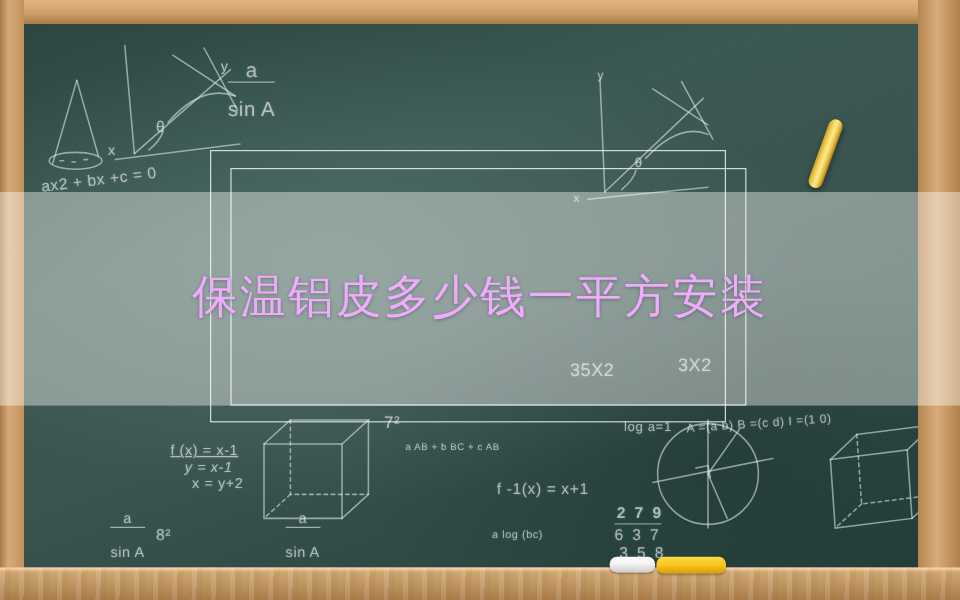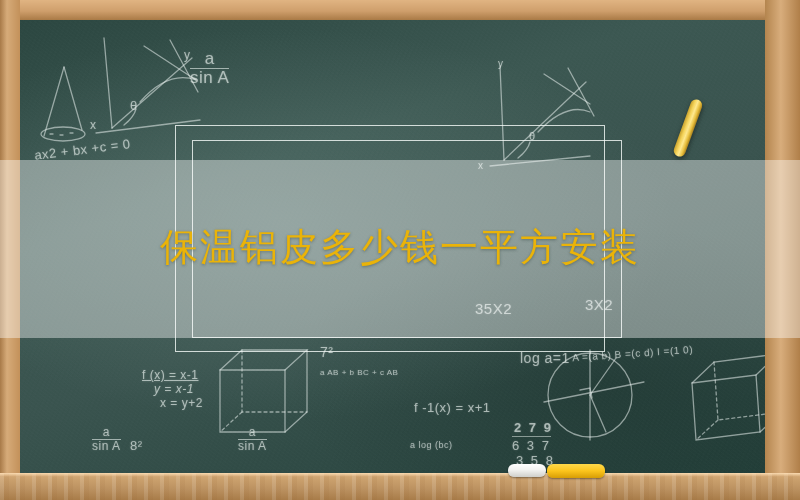--- a/index.html
+++ b/index.html
@@ -79,21 +79,21 @@
     position: absolute;
     color: rgba(235,243,240,0.62);
     font-family: "Liberation Sans", sans-serif;
     letter-spacing: .5px;
     white-space: nowrap;
     text-shadow: 0 0 2px rgba(255,255,255,0.25);
     user-select: none;
   }
   .frac { display:inline-block; text-align:center; vertical-align:middle; }
   .frac .num { display:block; line-height:1.05; }
-  .frac .den { display:block; line-height:1.05; border-top:1px solid rgba(235,243,240,.6); padding-top:0px;}
+  .frac .den { display:block; line-height:1.05; border-top:1px solid rgba(235,243,240,.6); padding-top:14px;}
 
   
   .rect-outer {
     position: absolute; left: 175px; top: 125px; width: 430px; height: 227px;
     border: 1.5px solid rgba(248,252,250,0.80);
   }
   .rect-inner {
     position: absolute; left: 192px; top: 140px; width: 430px; height: 198px;
     border: 1.5px solid rgba(248,252,250,0.80);
   }
@@ -122,21 +122,21 @@
   }
 
   
   .band {
     position: absolute; left:0; right:0; top:160px; height:178px;
     background: rgba(255,255,255,0.40);
   }
   .title {
     position: absolute; left: 0; right: 0; top: 222px;
     text-align: center;
-    color: #eab308;
+    color: #f0abfc;
     font-size: 38px;
     font-weight: 500;
     letter-spacing: 2px;
     font-family: Liberation Mono, monospace;
     text-shadow: 0 1px 3px rgba(40,60,56,.45);
     white-space: nowrap;
   }
 </style>
 </head>
 <body>
@@ -202,41 +202,41 @@
       <div class="chalk-text frac" style="left:170px; top:30px; font-size:17px;">
         <span class="num">a</span>
         <span class="den">sin A</span>
       </div>
       <div class="chalk-text" style="left:14px; top:122px; font-size:13px; transform:rotate(-7deg);">ax2 + bx +c = 0</div>
 
       <div class="chalk-text" style="left:478px; top:38px; font-size:10px;">y</div>
       <div class="chalk-text" style="left:458px; top:140px; font-size:10px;">x</div>
       <div class="chalk-text" style="left:509px; top:110px; font-size:11px;">θ</div>
       <div class="chalk-text" style="left:455px; top:280px; font-size:15px;">35X2</div>
-      <div class="chalk-text" style="left:545px; top:276px; font-size:15px;margin-left:20px;">3X2</div>
+      <div class="chalk-text" style="left:545px; top:276px; font-size:15px;">3X2</div>
 
       <div class="chalk-text" style="left:552px; top:328px; font-size:10px; transform:rotate(-4deg);">A =(a b) B =(c d) I =(1 0)</div>
 
       <div class="chalk-text" style="left:122px; top:348px; font-size:12px;text-decoration:underline;">f (x) = x-1</div>
       <div class="chalk-text" style="left:134px; top:362px; font-size:12px;font-style:italic;">y = x-1</div>
       <div class="chalk-text" style="left:140px; top:376px; font-size:12px;">x = y+2</div>
       <div class="chalk-text" style="left:300px; top:324px; font-size:14px;">7²</div>
       <div class="chalk-text" style="left:110px; top:418px; font-size:13px;">8²</div>
       <div class="chalk-text frac" style="left:72px; top:406px; font-size:12px;">
         <span class="num">a</span>
         <span class="den">sin A</span>
       </div>
       <div class="chalk-text frac" style="left:218px; top:406px; font-size:12px;">
         <span class="num">a</span>
         <span class="den">sin A</span>
       </div>
-      <div class="chalk-text" style="left:300px; top:348px; font-size:8px;">a AB + b BC + c AB</div>
+      <div class="chalk-text" style="left:318px; top:348px; font-size:8px;">a AB + b BC + c AB</div>
 
       <div class="chalk-text" style="left:394px; top:380px; font-size:13px;">f -1(x) = x+1</div>
-      <div class="chalk-text" style="left:500px; top:330px; font-size:14px;">log a=1</div>
+      <div class="chalk-text" style="left:500px; top:330px; font-size:11px;">log a=1</div>
       <div class="chalk-text" style="left:390px; top:420px; font-size:9px;">a log (bc)</div>
       <div class="chalk-text" style="left:496px; top:386px; font-size:13px; letter-spacing:2px;margin-top:47px;">3 5 8</div>
       <div class="chalk-text" style="left:494px; top:400px; font-size:13px; letter-spacing:2px;font-weight:bold;">2 7 9</div>
       <div class="chalk-text" style="left:492px; top:416px; font-size:13px; letter-spacing:2px; border-top:1px solid rgba(235,243,240,.5); padding-top:1px;">6 3 7</div>
     </div>
 
     <div class="chalk-stick-float"></div>
   </div>
 
   <div class="rect-outer"></div>

